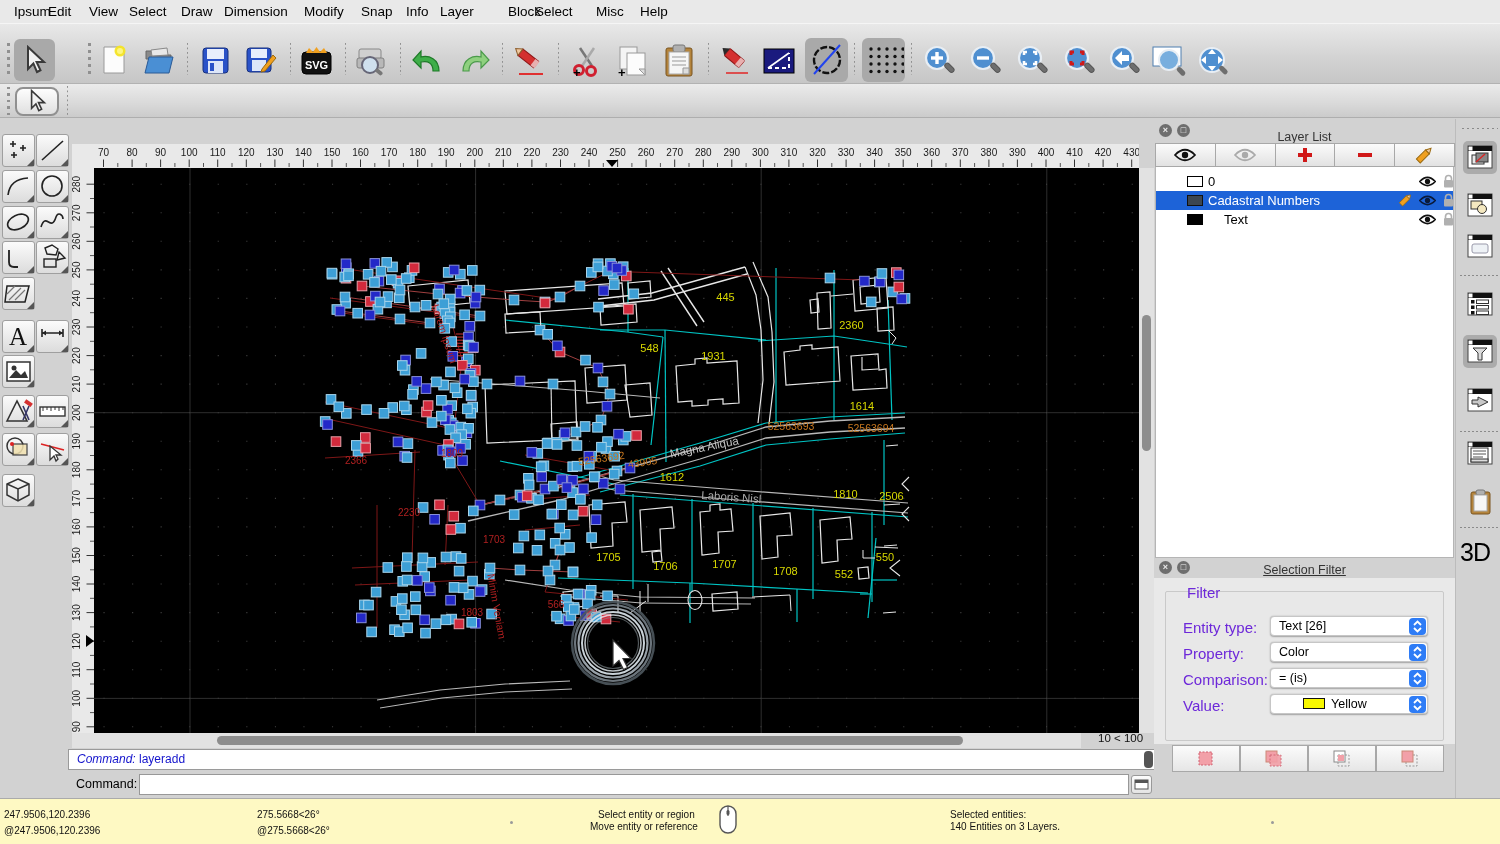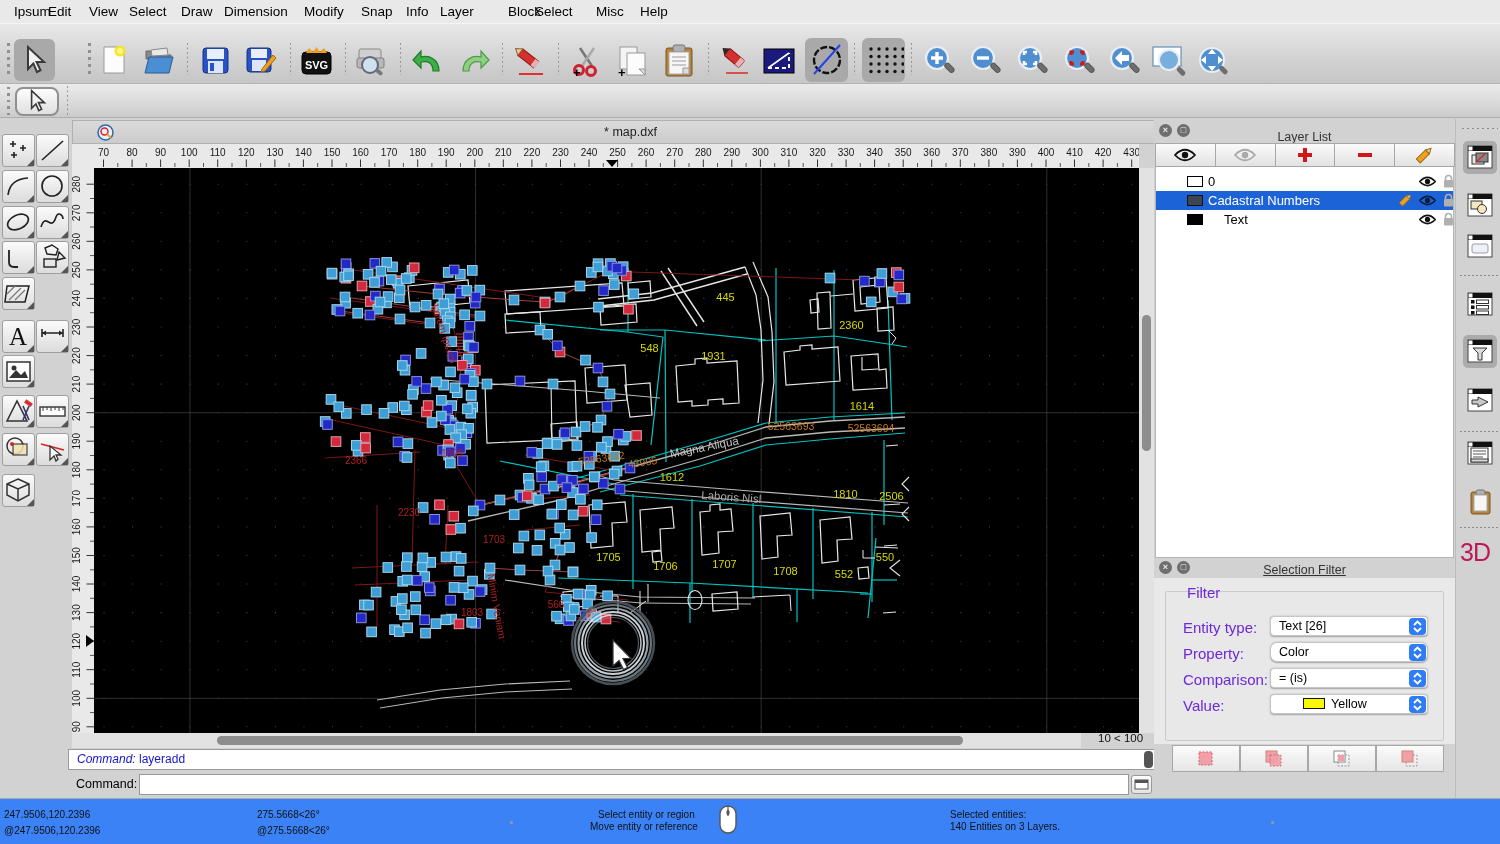--- a/index.html
+++ b/index.html
@@ -27,21 +27,21 @@
 #vthumb { position:absolute; left:3px; top:147px; width:9px; height:136px; background:#8d8d8d; border-radius:5px; }
 #hscroll { position:absolute; left:0px; top:613px; width:1009px; height:15px; background:#e2e2e2; }
 #hthumb { position:absolute; left:145px; top:3px; width:746px; height:9px; background:#8d8d8d; border-radius:5px; }
 #scalelbl { position:absolute; left:1026px; top:612px; font-size:11.5px; color:#111; }
 #cmdhist { position:absolute; left:68px; top:749px; width:1087px; height:21px; background:#fff; border:1px solid #9a9a9a; font-size:12px; color:#1414cc; line-height:19px; padding-left:8px; }
 #cmdhist .sb { position:absolute; right:1px; top:1px; width:9px; height:17px; background:#555; border-radius:4px; }
 #cmdrow { position:absolute; left:68px; top:771px; width:1087px; height:27px; }
 #cmdrow label { position:absolute; left:8px; top:6px; font-size:12.5px; color:#000; }
 #cmdinput { position:absolute; left:71px; top:3px; width:990px; height:21px; background:#fff; border:1px solid #989898; }
 #cmdbtn { position:absolute; left:1063px; top:4px; width:21px; height:19px; background:linear-gradient(#fcfcfc,#e4e4e4); border:1px solid #999; border-radius:3px; }
-#statusbar { position:absolute; left:0; top:798px; width:1500px; height:46px; background:#3b82f6; border-top:1px solid #ababab; font-size:10px; color:#111; }
+#statusbar { position:absolute; left:0; top:798px; width:1500px; height:46px; background:#fef9c3; border-top:1px solid #ababab; font-size:10px; color:#111; }
 #statusbar div { position:absolute; white-space:pre; }
 #rdock { position:absolute; left:1154px; top:119px; width:301px; height:679px; background:#d2d2d2; }
 .paneltitle { position:absolute; height:21px; font-size:12.5px; color:#333; text-align:center; line-height:20px; }
 .circbtn { position:absolute; width:13px; height:13px; border-radius:7px; background:#6e6e6e; color:#ededed; font-size:9px; text-align:center; line-height:12px; font-weight:bold; }
 #layertb { position:absolute; left:1px; top:24px; width:299px; height:24px; display:flex; }
 #layertb .lb { flex:1; background:linear-gradient(#fbfbfb,#e2e2e2); border:1px solid #a8a8a8; margin-right:-1px; position:relative; }
 #layerlist { position:absolute; left:1px; top:48px; width:299px; height:391px; background:#fff; border:1px solid #b5b5b5; border-top:none; }
 .lrow { position:absolute; left:0; width:297px; height:19px; font-size:13px; color:#000; }
 .lrow.sel { background:#1d63d8; color:#fff; }
 .swatch { position:absolute; left:31px; top:4px; width:16px; height:11px; border:1.5px solid #000; }
@@ -402,25 +402,20 @@
     </div>
 <div class="palbtn" style="left:2px;top:356px">
       <svg width="31" height="31" viewBox="0 0 31 31">
         <polygon points="15,4 26,9 26,20 15,26 4,20 4,9" fill="none" stroke="#333" stroke-width="1.5"></polygon>
         <path d="M4 9 L15 14 L26 9 M15 14 V26" fill="none" stroke="#333" stroke-width="1.5"></path>
         <polygon points="31,24 31,31 24,31" fill="#555"></polygon>
       </svg>
     </div>
 </div>
 <div id="mdiwin">
- <div id="titlebar"><svg style="position:absolute;left:24px;top:3px" width="17" height="17" viewBox="0 0 17 17">
-        <circle cx="8.5" cy="8.5" r="7.5" fill="#e8f0f8" stroke="#2a6ab0" stroke-width="1.5"></circle>
-        <circle cx="7.5" cy="7.5" r="3.5" fill="none" stroke="#d22" stroke-width="1.5"></circle>
-        <line x1="10" y1="10" x2="14" y2="14" stroke="#f0a020" stroke-width="2"></line>
-      </svg>* map.dxf</div>
  <div id="corner"></div>
  <div id="hruler">
       <svg width="1045" height="23">
         <text x="9.5" y="12" font-size="10px" fill="#1a1a1a" text-anchor="middle" font-family="Liberation Sans, sans-serif">70</text>
         <line x1="9.5" y1="15.5" x2="9.5" y2="23" stroke="#333" stroke-width="1"></line>
         <line x1="23.8" y1="19" x2="23.8" y2="23" stroke="#555" stroke-width="1"></line>
         <text x="38.1" y="12" font-size="10px" fill="#1a1a1a" text-anchor="middle" font-family="Liberation Sans, sans-serif">80</text>
         <line x1="38.1" y1="15.5" x2="38.1" y2="23" stroke="#333" stroke-width="1"></line>
         <line x1="52.3" y1="19" x2="52.3" y2="23" stroke="#555" stroke-width="1"></line>
         <text x="66.6" y="12" font-size="10px" fill="#1a1a1a" text-anchor="middle" font-family="Liberation Sans, sans-serif">90</text>
@@ -1258,21 +1253,21 @@
   <div class="flabel" style="left:29px;top:61px;">Entity type:</div>
   <div class="flabel" style="left:29px;top:87px;">Property:</div>
   <div class="flabel" style="left:29px;top:113px;">Comparison:</div>
   <div class="flabel" style="left:29px;top:139px;">Value:</div>
   <div class="combo" style="left:116px;top:58px;">Text [26]<span class="stepper">
           <svg width="17" height="17" viewBox="0 0 17 17">
             <path d="M5 7 L8.5 3.5 L12 7" fill="none" stroke="#fff" stroke-width="1.8"></path>
             <path d="M5 10 L8.5 13.5 L12 10" fill="none" stroke="#fff" stroke-width="1.8"></path>
           </svg>
         </span></div>
-  <div class="combo" style="left:116px;top:84px;border-radius:7px;">Color<span class="stepper">
+  <div class="combo" style="left:116px;top:84px;">Color<span class="stepper">
           <svg width="17" height="17" viewBox="0 0 17 17">
             <path d="M5 7 L8.5 3.5 L12 7" fill="none" stroke="#fff" stroke-width="1.8"></path>
             <path d="M5 10 L8.5 13.5 L12 10" fill="none" stroke="#fff" stroke-width="1.8"></path>
           </svg>
         </span></div>
   <div class="combo" style="left:116px;top:110px;">= (is)<span class="stepper">
           <svg width="17" height="17" viewBox="0 0 17 17">
             <path d="M5 7 L8.5 3.5 L12 7" fill="none" stroke="#fff" stroke-width="1.8"></path>
             <path d="M5 10 L8.5 13.5 L12 10" fill="none" stroke="#fff" stroke-width="1.8"></path>
           </svg>
@@ -1388,18 +1383,18 @@
         </g>
       </svg>
     </div>
 <div class="rbtn" style="top:367px">
       <svg width="34" height="33" viewBox="0 0 34 33">
         <rect x="8" y="6" width="19" height="22" rx="2" fill="#b4843c" stroke="#7a5520"></rect>
         <rect x="13" y="4" width="9" height="5" rx="2" fill="#b0b0b0" stroke="#777"></rect>
         <rect x="11" y="9" width="13" height="16" fill="#f6f6f6" stroke="#aaa"></rect>
       </svg>
     </div>
-<div class="abs" style="left:4px;top:419px;width:40px;font-size:25px;color:#be185d;letter-spacing:-1px;">3D</div>
+<div class="abs" style="left:4px;top:419px;width:40px;font-size:25px;color:#000000;letter-spacing:-1px;">3D</div>
 <div class="abs" style="left:4px;top:156px;width:40px;height:1px;background-image:linear-gradient(90deg,#8a8a8a 40%,rgba(0,0,0,0) 0%);background-size:4px 1px;"></div>
 <div class="abs" style="left:4px;top:312px;width:40px;height:1px;background-image:linear-gradient(90deg,#8a8a8a 40%,rgba(0,0,0,0) 0%);background-size:4px 1px;"></div>
 <div class="abs" style="left:4px;top:408px;width:40px;height:1px;background-image:linear-gradient(90deg,#8a8a8a 40%,rgba(0,0,0,0) 0%);background-size:4px 1px;"></div>
 <div class="abs" style="left:6px;top:9px;width:36px;height:1px;background-image:linear-gradient(90deg,#8a8a8a 40%,rgba(0,0,0,0) 0%);background-size:5px 1.2px;"></div>
 </div>
 
 </body></html>

